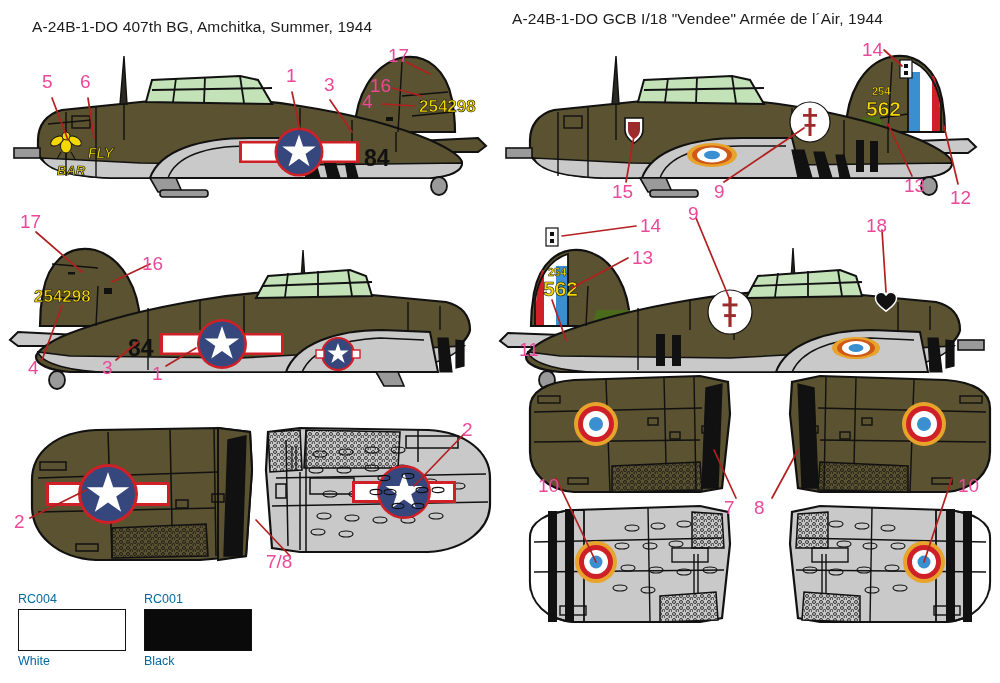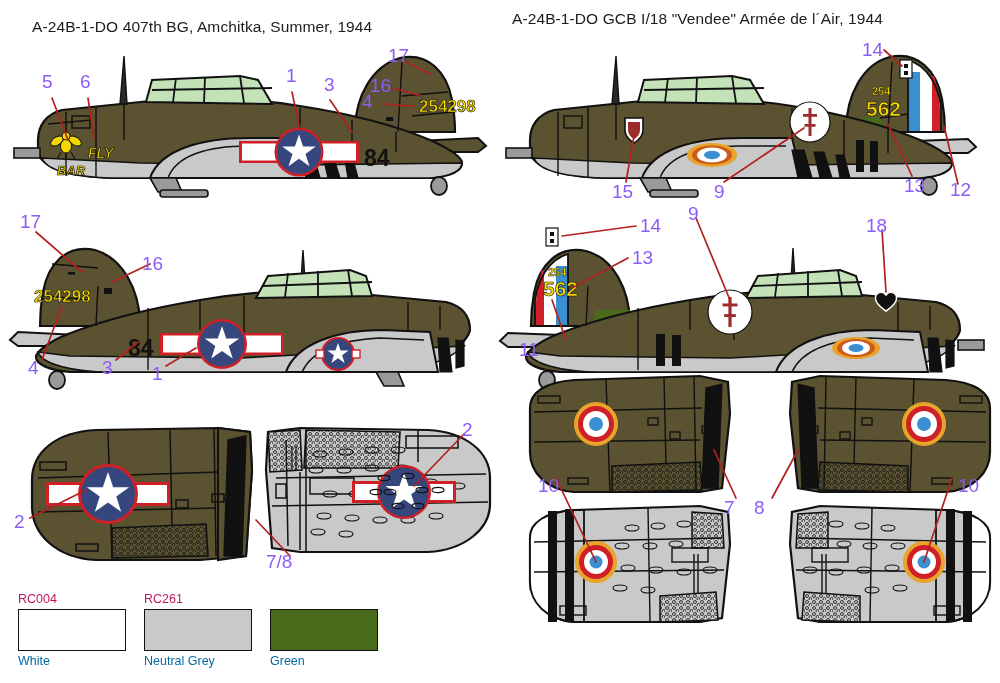--- a/index.html
+++ b/index.html
@@ -14,31 +14,31 @@
   
   .title{
     position:absolute;font-size:15.5px;font-weight:400;color:#1c1c1c;
     white-space:nowrap;letter-spacing:.1px;
   }
   #title-left{left:32px;top:18px;}
   #title-right{left:512px;top:10px;}
 
   
   .callout{
-    position:absolute;font-size:19px;font-weight:400;color:#8b5cf6;
+    position:absolute;font-size:19px;font-weight:400;color:#ec4899;
     line-height:1;white-space:nowrap;
   }
 
   
   svg.stage{position:absolute;left:0;top:0;width:1000px;height:683px;overflow:visible;}
 
   
   #legend{position:absolute;left:18px;top:592px;display:flex;gap:0;}
   .sw-group{position:relative;margin-right:18px;}
-  .sw-code{font-size:12.5px;color:#be185d;margin-bottom:2px;height:15px;}
+  .sw-code{font-size:12.5px;color:#0369a1;margin-bottom:2px;height:15px;}
   .sw-chip{width:108px;height:42px;border:1.6px solid #111;box-sizing:border-box;}
   .sw-name{font-size:12.5px;color:#0369a1;margin-top:3px;}
 </style>
 </head>
 <body>
 
 <div class="sheet">
 
   <div class="title" id="title-left">A-24B-1-DO 407th BG, Amchitka, Summer, 1944</div>
   <div class="title" id="title-right">A-24B-1-DO GCB I/18 "Vendee" Armée de l´Air, 1944</div>
@@ -673,21 +673,21 @@
   <div class="callout" style="left:20px;top:212px">17</div>
   <div class="callout" style="left:142px;top:254px">16</div>
   <div class="callout" style="left:28px;top:358px">4</div>
   <div class="callout" style="left:102px;top:358px">3</div>
   <div class="callout" style="left:152px;top:364px">1</div>
 
   <div class="callout" style="left:862px;top:40px">14</div>
   <div class="callout" style="left:612px;top:182px">15</div>
   <div class="callout" style="left:714px;top:182px">9</div>
   <div class="callout" style="left:904px;top:176px">13</div>
-  <div class="callout" style="left:950px;top:180px">12</div>
+  <div class="callout" style="left:950px;top:188px">12</div>
 
   <div class="callout" style="left:640px;top:216px">14</div>
   <div class="callout" style="left:632px;top:248px">13</div>
   <div class="callout" style="left:688px;top:204px">9</div>
   <div class="callout" style="left:866px;top:216px">18</div>
   <div class="callout" style="left:519px;top:340px">11</div>
 
   <div class="callout" style="left:14px;top:512px">2</div>
   <div class="callout" style="left:462px;top:420px">2</div>
   <div class="callout" style="left:266px;top:552px">7/8</div>
@@ -696,24 +696,19 @@
   <div class="callout" style="left:724px;top:498px">7</div>
   <div class="callout" style="left:754px;top:498px">8</div>
 
   <div id="legend">
     <div class="sw-group">
       <div class="sw-code">RC004</div>
       <div class="sw-chip" style="background:#ffffff"></div>
       <div class="sw-name">White</div>
     </div>
     <div class="sw-group">
-      <div class="sw-code">RC261</div>
-      <div class="sw-chip" style="background:#c9c9c9"></div>
-      <div class="sw-name">Neutral Grey</div>
-    </div>
-    <div class="sw-group">
-      <div class="sw-code"></div>
-      <div class="sw-chip" style="background:#4a6b1b"></div>
-      <div class="sw-name">Green</div>
+      <div class="sw-code">RC001</div>
+      <div class="sw-chip" style="background:#0a0a0a"></div>
+      <div class="sw-name">Black</div>
     </div>
   </div>
 
 </div>
 
 </body></html>

